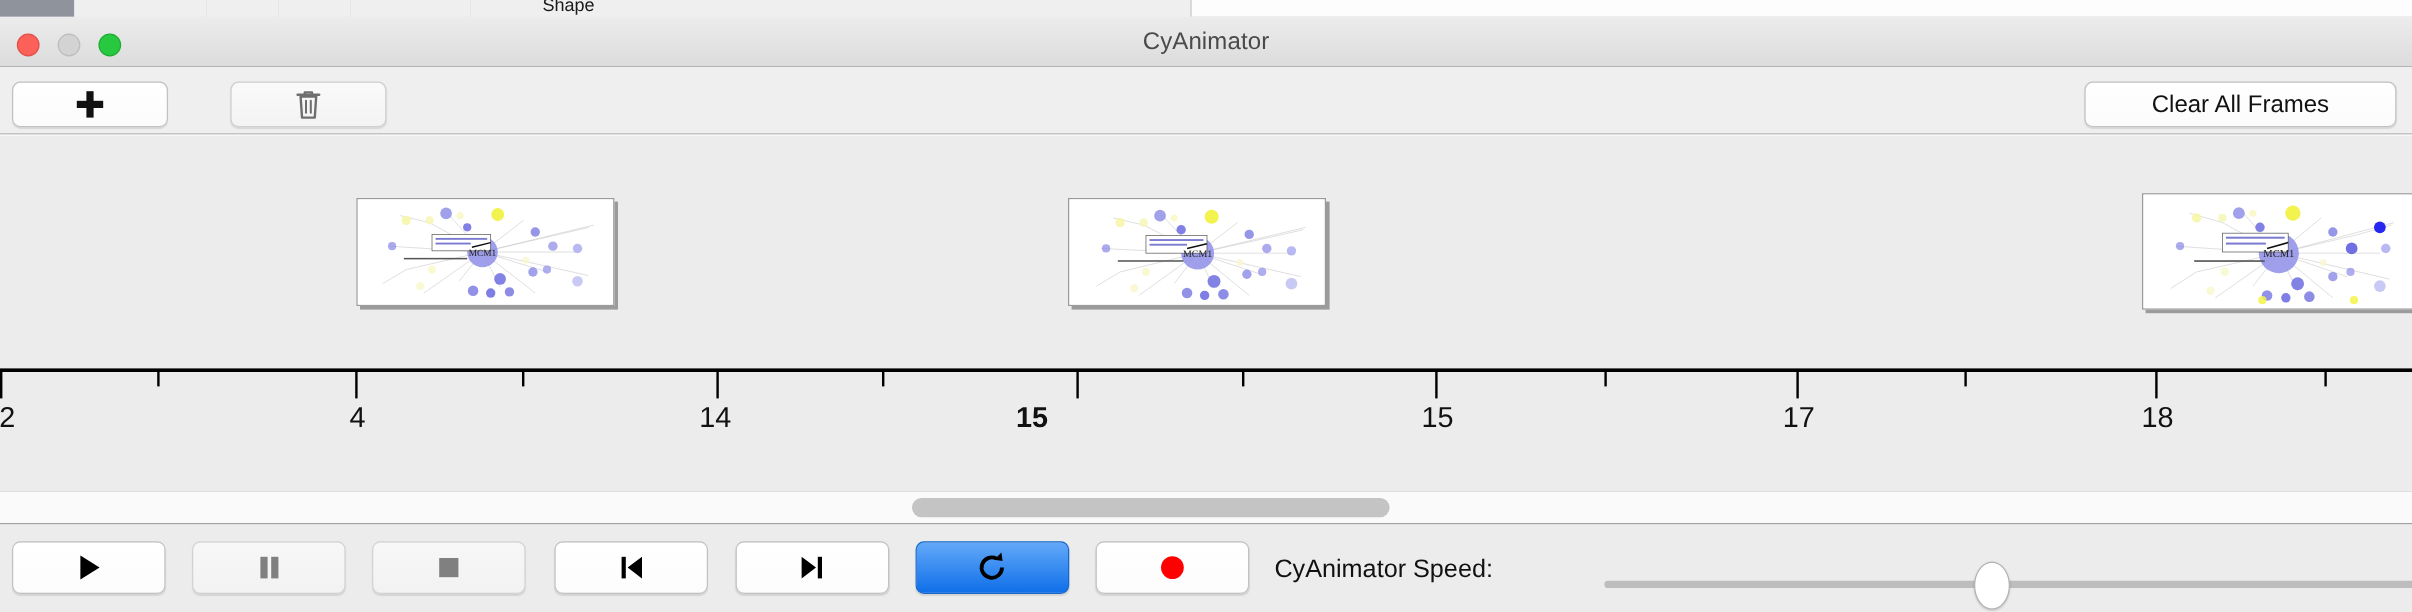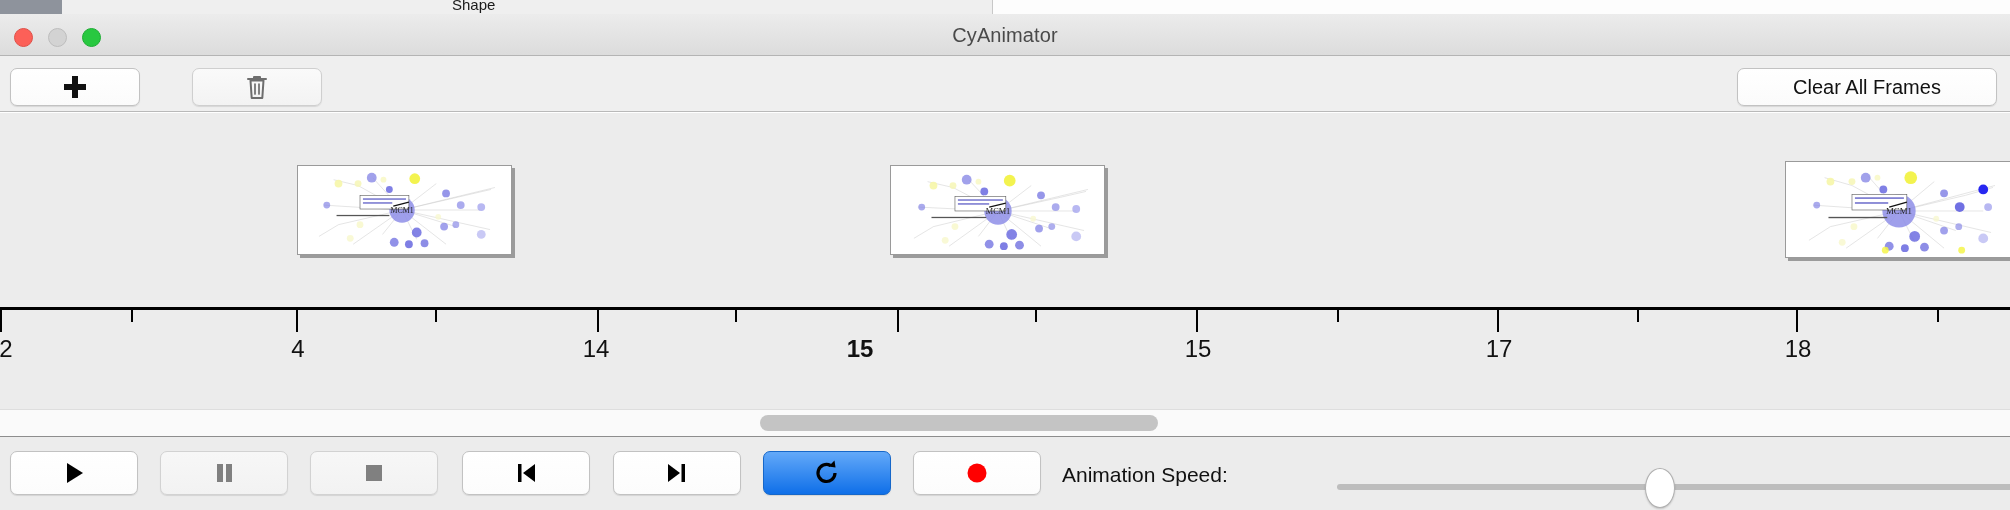--- a/index.html
+++ b/index.html
@@ -497,19 +497,19 @@
         <path d="M21.5 1.5 L22.5 8.5 L15.5 7.5 Z" fill="#000"></path>
       </svg>
     </div>
 
     <div class="cbtn c-rec">
       <svg width="24" height="24" viewBox="0 0 24 24" class="glyph">
         <circle cx="12" cy="12" r="9.5" fill="#ff0000"></circle>
       </svg>
     </div>
 
-    <div class="speed-label">Animation Speed:</div>
+    <div class="speed-label">CyAnimator Speed:</div>
   </div>
 
   <div class="slider-track"></div>
   <div class="slider-thumb"></div>
 
 </div>
 
 </body></html>

